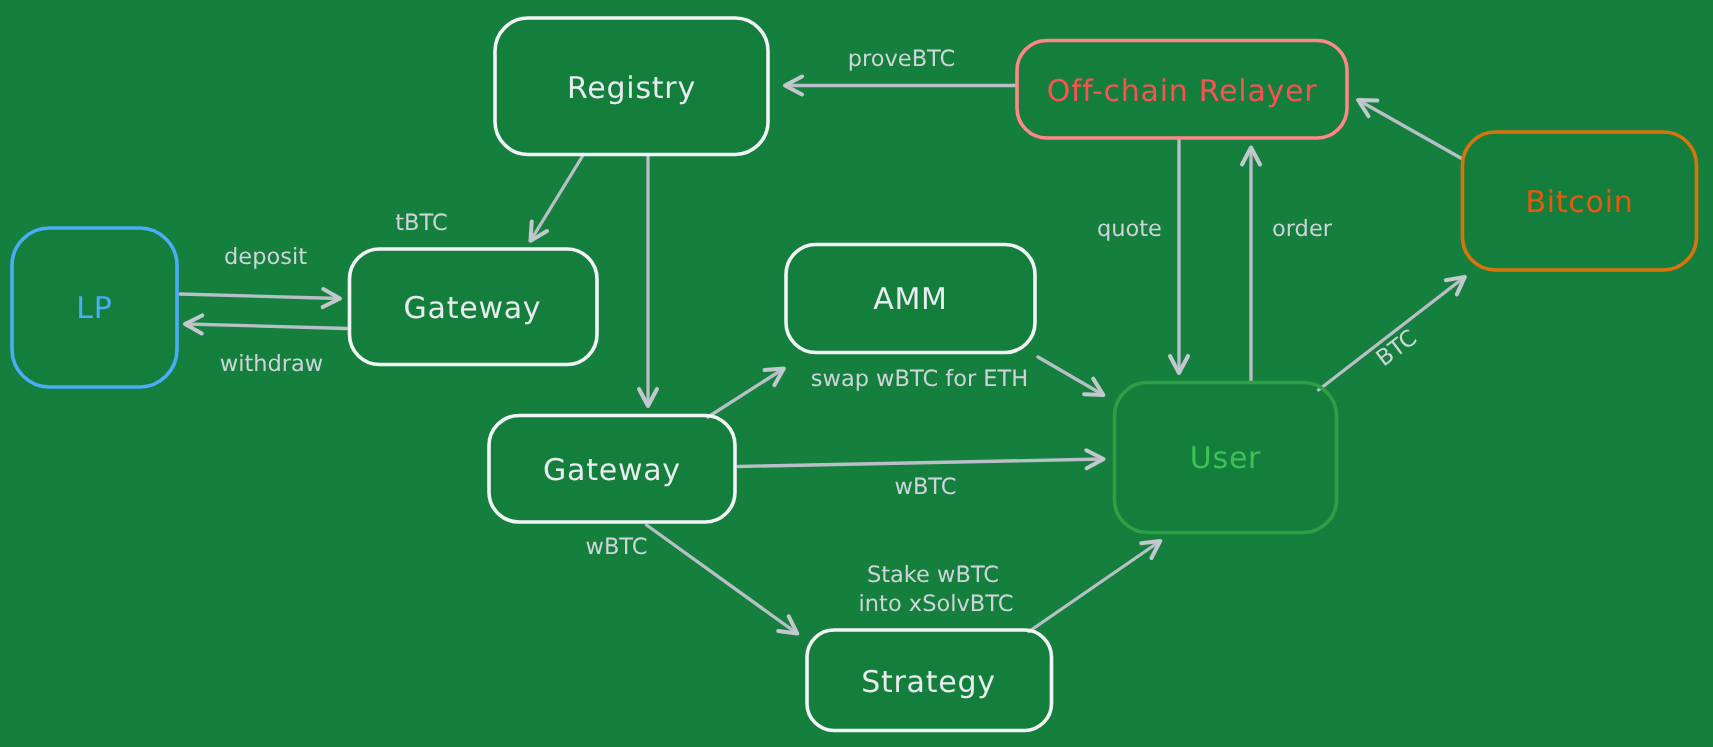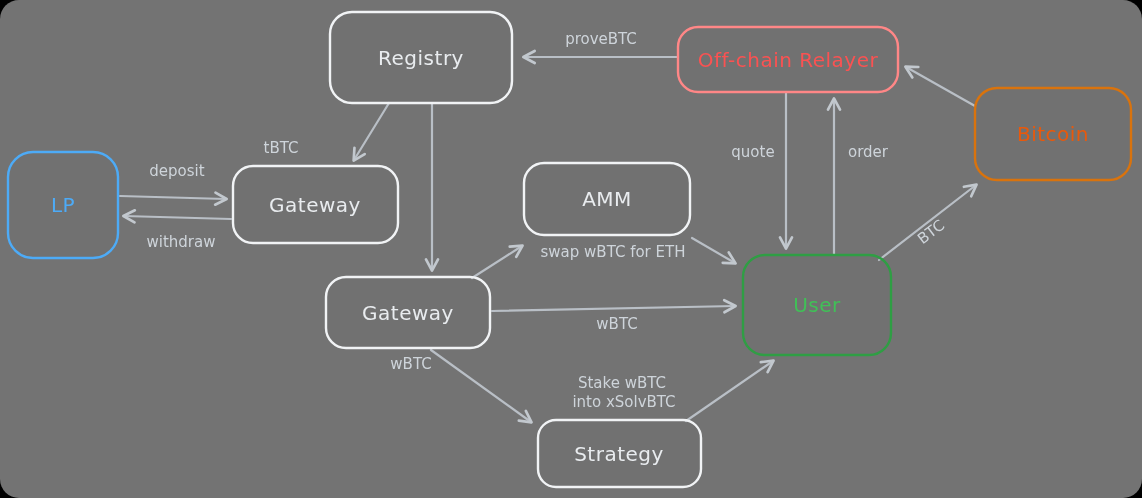--- a/index.html
+++ b/index.html
@@ -8,22 +8,21 @@
     background: #000000;
     width: 1142px;
     height: 498px;
     overflow: hidden;
     font-family: "DejaVu Sans", "Liberation Sans", sans-serif;
   }
   .stage {
     position: relative;
     width: 1142px;
     height: 498px;
-    background: #737373;
-    border-radius: 19px;
+    background: #15803d;
   }
   svg { display: block; }
   .edge {
     fill: none;
     stroke: #b9bfc6;
     stroke-width: 2.2;
     stroke-linecap: round;
     stroke-linejoin: round;
   }
   .edge-label {

